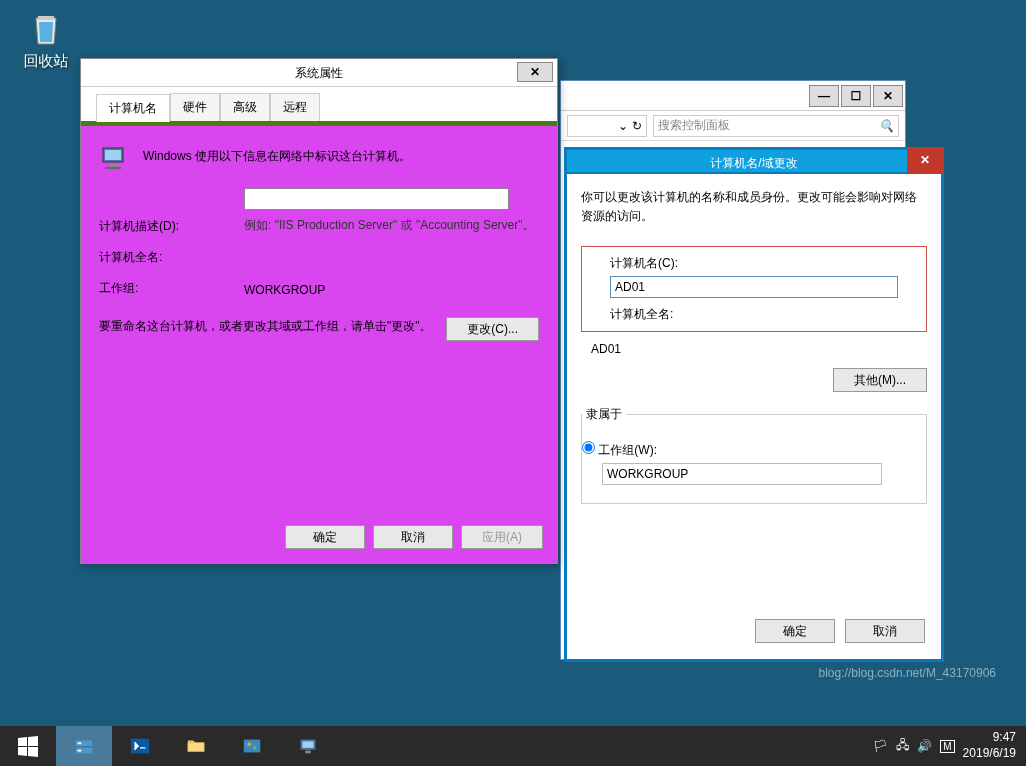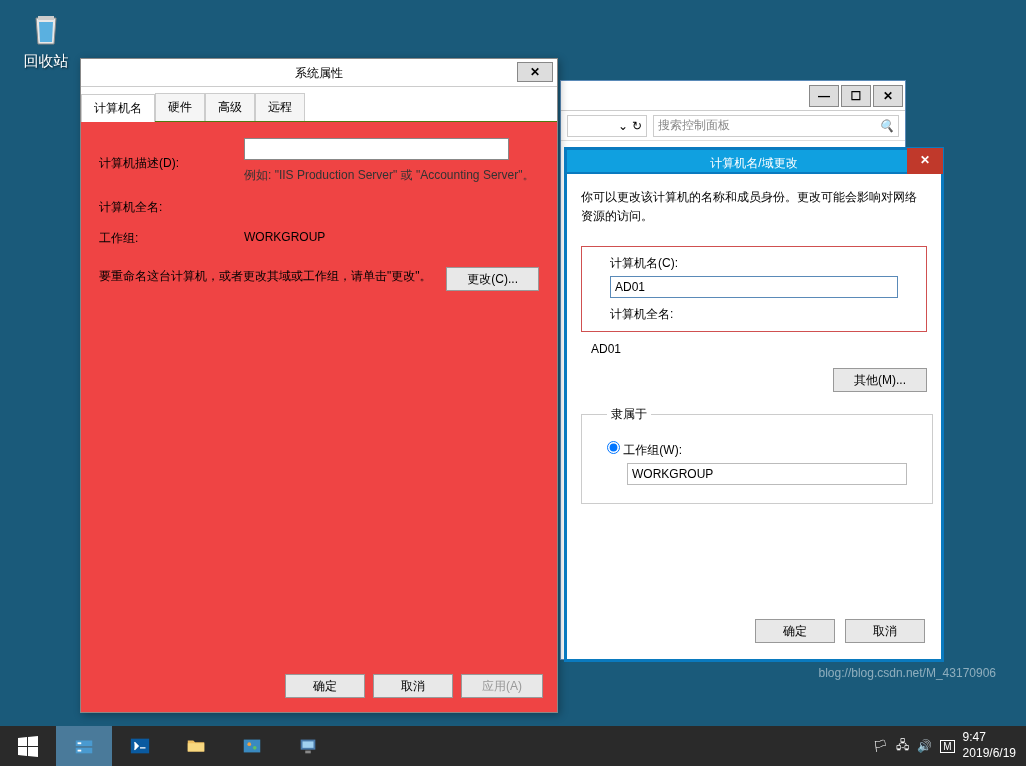--- a/index.html
+++ b/index.html
@@ -12,31 +12,31 @@
 
 .explorer{position:absolute;top:80px;left:560px;width:346px;height:580px;background:#fff;border:1px solid #5a8ab8}
 .explorer-title{height:30px;background:#fff;display:flex;justify-content:flex-end;align-items:center;border-bottom:1px solid #ccc}
 .winbtn{width:30px;height:22px;line-height:20px;text-align:center;border:1px solid #888;background:#ddd;margin-right:2px;font-weight:bold;cursor:pointer}
 .explorer-addr{height:30px;display:flex;align-items:center;padding:0 6px;border-bottom:1px solid #ddd;gap:6px}
 .addr-box{flex:0 0 80px;border:1px solid #ccc;height:22px;display:flex;align-items:center;justify-content:flex-end;padding:0 4px;gap:4px}
 .search-box{flex:1;border:1px solid #ccc;height:22px;display:flex;align-items:center;padding:0 4px;color:#888}
 .search-box span:last-child{margin-left:auto;font-style:italic}
 
 
-.sysprops{position:absolute;top:58px;left:80px;width:478px;height:655px;background:#ef4444;border:1px solid #888;box-shadow:2px 2px 8px rgba(0,0,0,.3)}
+.sysprops{position:absolute;top:58px;left:80px;width:478px;height:506px;background:#d946ef;border:1px solid #888;box-shadow:2px 2px 8px rgba(0,0,0,.3)}
 .sp-title{height:28px;line-height:28px;text-align:center;border-bottom:1px solid #ccc;position:relative;background:#fff}
 .sp-title .close{position:absolute;right:4px;top:3px;width:36px;height:20px;border:1px solid #888;background:#ddd;text-align:center;line-height:18px;font-weight:bold;cursor:pointer}
-.sp-tabs{display:flex;padding:6px 0 0;background:#fff;border-bottom:1px solid #4d7c0f}
+.sp-tabs{display:flex;padding:6px 15px 0;background:#fff;border-bottom:5px solid #4d7c0f}
 .sp-tab{padding:5px 12px;border:1px solid #ccc;border-bottom:none;background:#f5f5f5;margin-right:0;cursor:pointer}
 .sp-tab.active{background:#fff;position:relative;top:1px}
 .sp-body{padding:16px 18px}
 .sp-row{display:flex;align-items:flex-start;margin-bottom:14px}
 .sp-row .ico{width:32px;height:32px;margin-right:12px;flex-shrink:0}
 .sp-row .txt{padding-top:6px}
-.form-row{display:flex;align-items:center;margin-bottom:10px}
+.form-row{display:flex;align-items:flex-end;margin-bottom:10px}
 .form-row .lbl{width:145px;padding-top:4px}
 .form-row .ctl{flex:1}
 .text-input{width:265px;height:22px;border:1px solid #888;padding:0 4px;background:#fff}
 .hint{color:#333;margin-top:6px;line-height:1.6}
 .btn{min-width:80px;height:24px;border:1px solid #999;background:#e8e8e8;padding:0 20px;cursor:pointer}
 .btn.disabled{color:#999;cursor:default}
 .sp-footer{position:absolute;bottom:14px;right:14px;display:flex;gap:8px}
 .change-area{display:flex;align-items:flex-start;margin-top:20px}
 .change-area .txt{flex:1;line-height:1.6;padding-right:12px}
 
@@ -44,34 +44,34 @@
 .rename{position:absolute;top:147px;left:564px;width:380px;height:515px;background:#fff;border:1px solid #0a7abf}
 .rn-title{height:26px;line-height:26px;background:#10a0e0;color:#fff;text-align:center;border:2px solid #0a7abf;position:relative}
 .rn-title .close{position:absolute;right:-2px;top:-2px;width:36px;height:26px;background:#c0392b;color:#fff;text-align:center;line-height:24px;font-weight:bold;cursor:pointer}
 .rn-body{padding:14px;border:2px solid #0a7abf;border-top:none;height:calc(100% - 26px);position:relative}
 .rn-hint{line-height:1.6;margin-bottom:20px}
 .red-box{border:1px solid #d05050;padding:8px 28px;margin-bottom:8px}
 .red-box label{display:block;margin-bottom:4px}
 .red-box input{width:100%;height:22px;border:1px solid #5a8ab8;padding:0 4px}
 .red-box .static{margin-top:8px}
 .other-btn{float:right;margin-top:4px;margin-bottom:14px}
-.fieldset{border:1px solid #ccc;padding:10px 25px 14px;margin-top:20px;clear:both}
+.fieldset{border:1px solid #ccc;padding:10px 0 14px;margin-top:20px;clear:both}
 .fieldset legend{padding:0 4px}
 .radio-row{margin:8px 0 4px}
 .radio-row input[type=text]{width:280px;height:22px;border:1px solid #bbb;margin-left:20px;margin-top:4px;padding:0 4px}
 .radio-row input[type=text].disabled{background:#f0f0f0}
 .rn-footer{position:absolute;bottom:16px;right:16px;display:flex;gap:10px}
 
 
 .taskbar{position:absolute;bottom:0;left:0;right:0;height:40px;background:#2a2a2a;display:flex;align-items:center;color:#fff}
 .task-item{width:56px;height:40px;display:flex;align-items:center;justify-content:center;cursor:pointer}
 .task-item.active{background:#4a7a9a}
 .start svg{width:24px;height:24px}
 .tray{margin-left:auto;display:flex;align-items:center;gap:8px;padding:0 10px;font-size:11px}
-.tray .clock{text-align:left;line-height:1.3}
+.tray .clock{text-align:right;line-height:1.3}
 .watermark{position:absolute;right:30px;bottom:46px;color:rgba(255,255,255,.5);font-size:12px}
 </style>
 </head>
 <body>
 
 <div class="desktop">
   <div class="desktop-icon">
     <svg class="ico" viewBox="0 0 40 40">
         <path fill="#e8e8e8" stroke="#888" d="M10 10h20l-2 26H12z"></path>
         <path fill="#ccc" d="M12 8h16v4H12z"></path>
@@ -103,20 +103,29 @@
       <span>系统属性</span>
       <div class="close">✕</div>
     </div>
     <div class="sp-tabs">
       <div class="sp-tab active">计算机名</div>
       <div class="sp-tab">硬件</div>
       <div class="sp-tab">高级</div>
       <div class="sp-tab">远程</div>
     </div>
     <div class="sp-body">
+      <div class="sp-row">
+        <svg class="ico" viewBox="0 0 32 32">
+            <rect x="4" y="6" width="20" height="14" fill="#4a7aaa" stroke="#333"></rect>
+            <rect x="6" y="8" width="16" height="10" fill="#a0d0f0"></rect>
+            <rect x="10" y="22" width="8" height="3" fill="#888"></rect>
+            <rect x="6" y="25" width="16" height="2" fill="#666"></rect>
+          </svg>
+        <div class="txt">Windows 使用以下信息在网络中标识这台计算机。</div>
+      </div>
       <div class="form-row">
         <div class="lbl">计算机描述(D):</div>
         <div class="ctl">
           <input class="text-input" type="text" style="">
           <div class="hint">例如: "IIS Production Server" 或 "Accounting Server"。</div>
         </div>
       </div>
       <div class="form-row">
         <div class="lbl">计算机全名:</div>
       </div>

